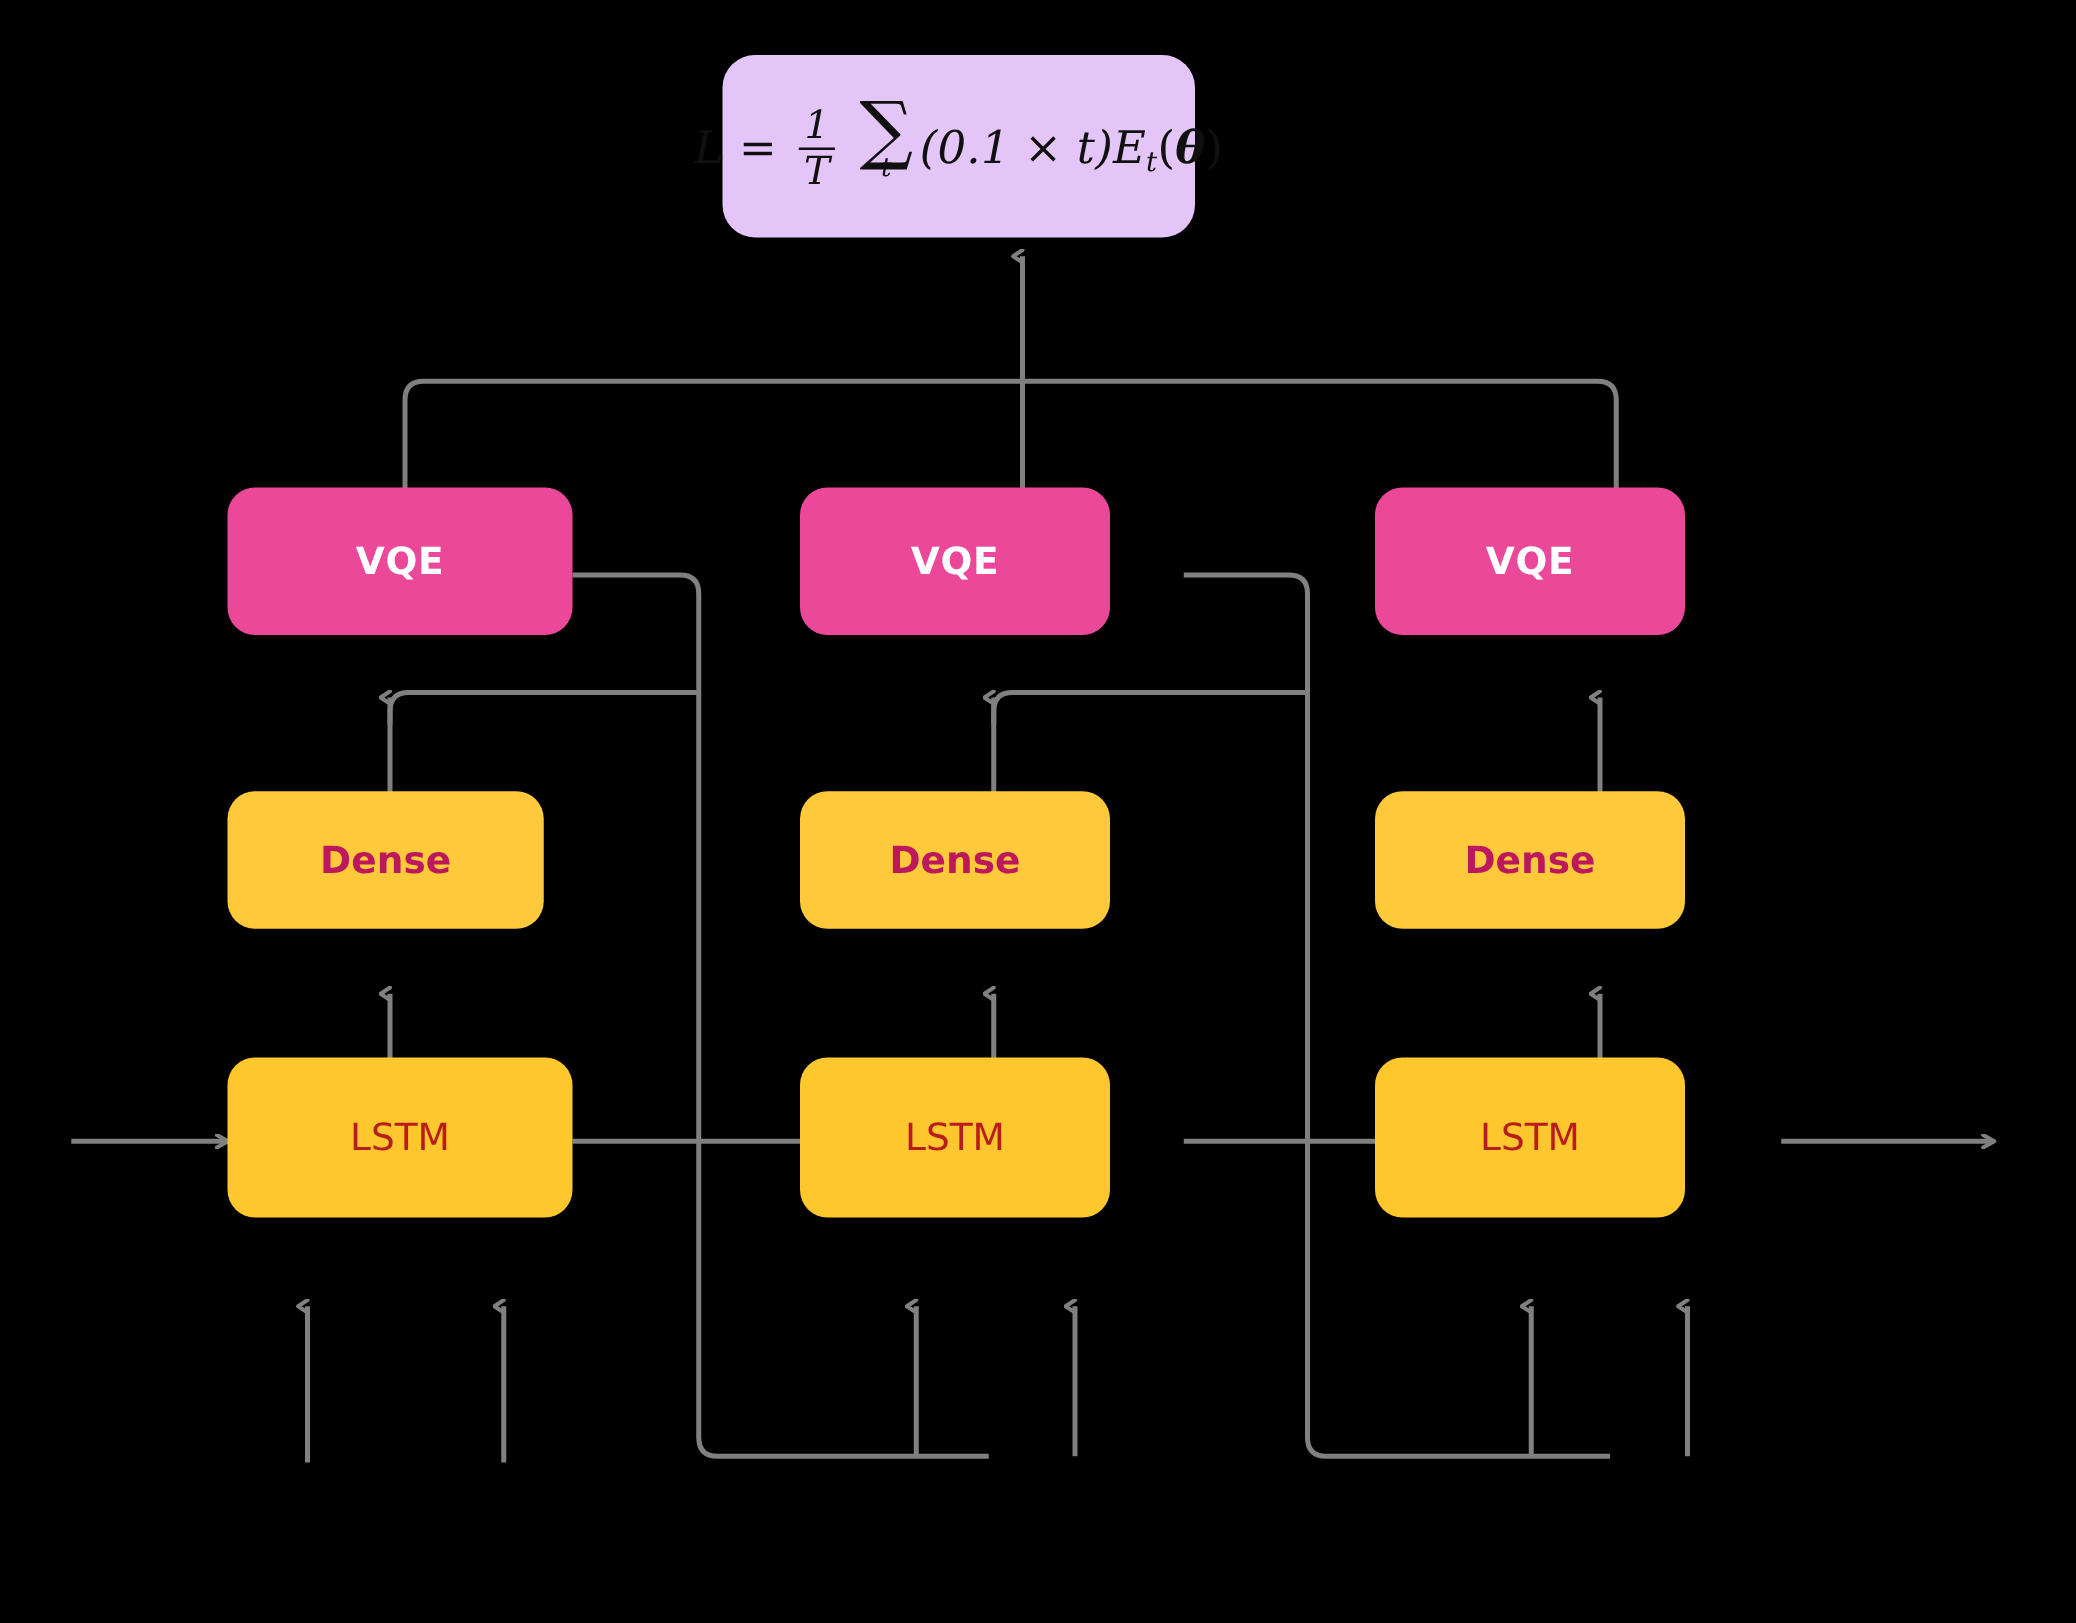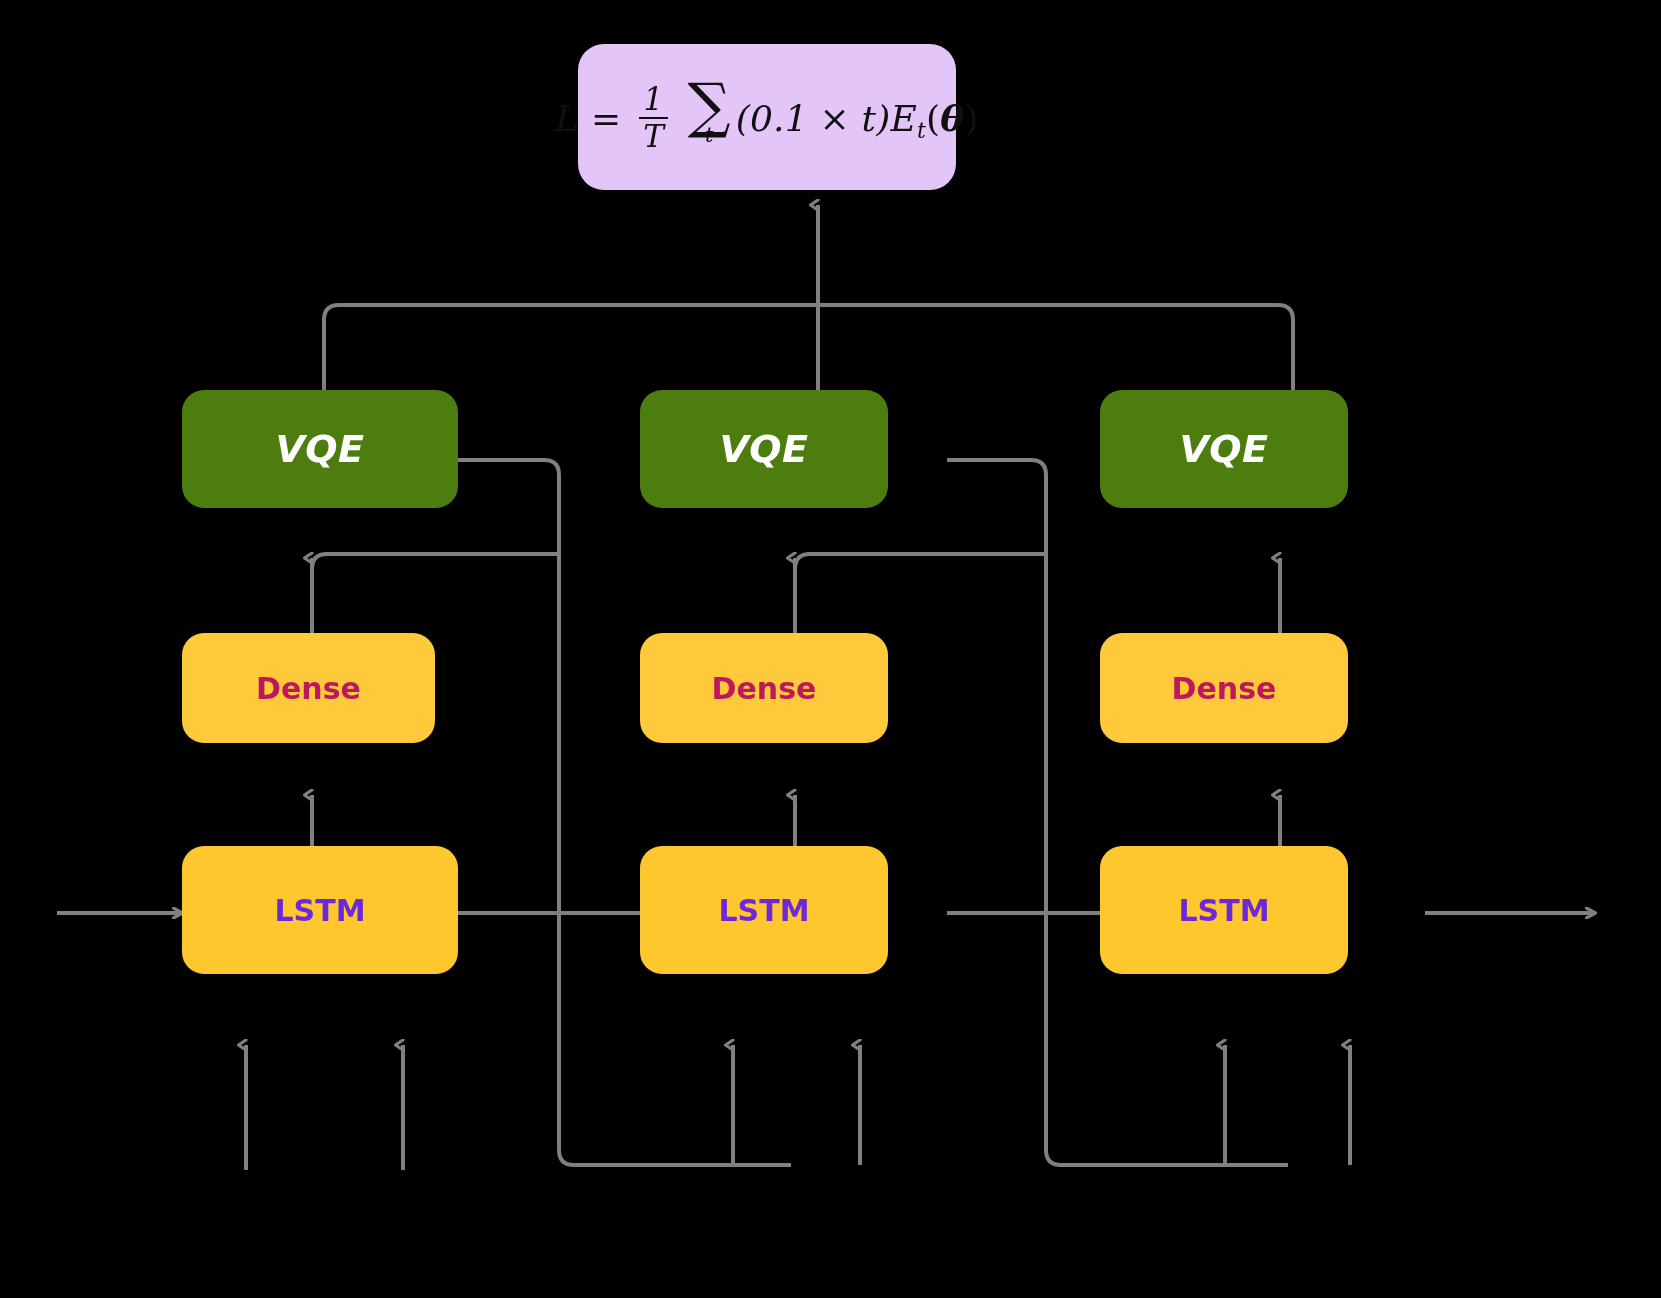--- a/index.html
+++ b/index.html
@@ -24,38 +24,37 @@
   .node {
     position: absolute;
     display: flex;
     align-items: center;
     justify-content: center;
     border-radius: 22px;
     box-sizing: border-box;
     text-align: center;
   }
   .node-vqe {
-    background: #4d7c0f;
+    background: #ec4899;
     color: #FFFFFF;
-    font-size: 38px;
+    font-size: 30px;
     font-weight: 700;
     letter-spacing: 0.5px;
-    font-style: italic;
   }
   .node-dense {
     background: #FFC93C;
     color: #be185d;
     font-size: 30px;
     font-weight: 700;
   }
   .node-lstm {
     background: #FFC72E;
-    color: #6d28d9;
+    color: #b91c1c;
     font-size: 30px;
-    font-weight: 700;
+    font-weight: 400;
   }
   .node-loss {
     background: #E3C6F7;
     color: #111111;
     border-radius: 26px;
   }
   .formula {
     display: inline-block;
     font-family: "DejaVu Serif", serif;
     color: #101010;

